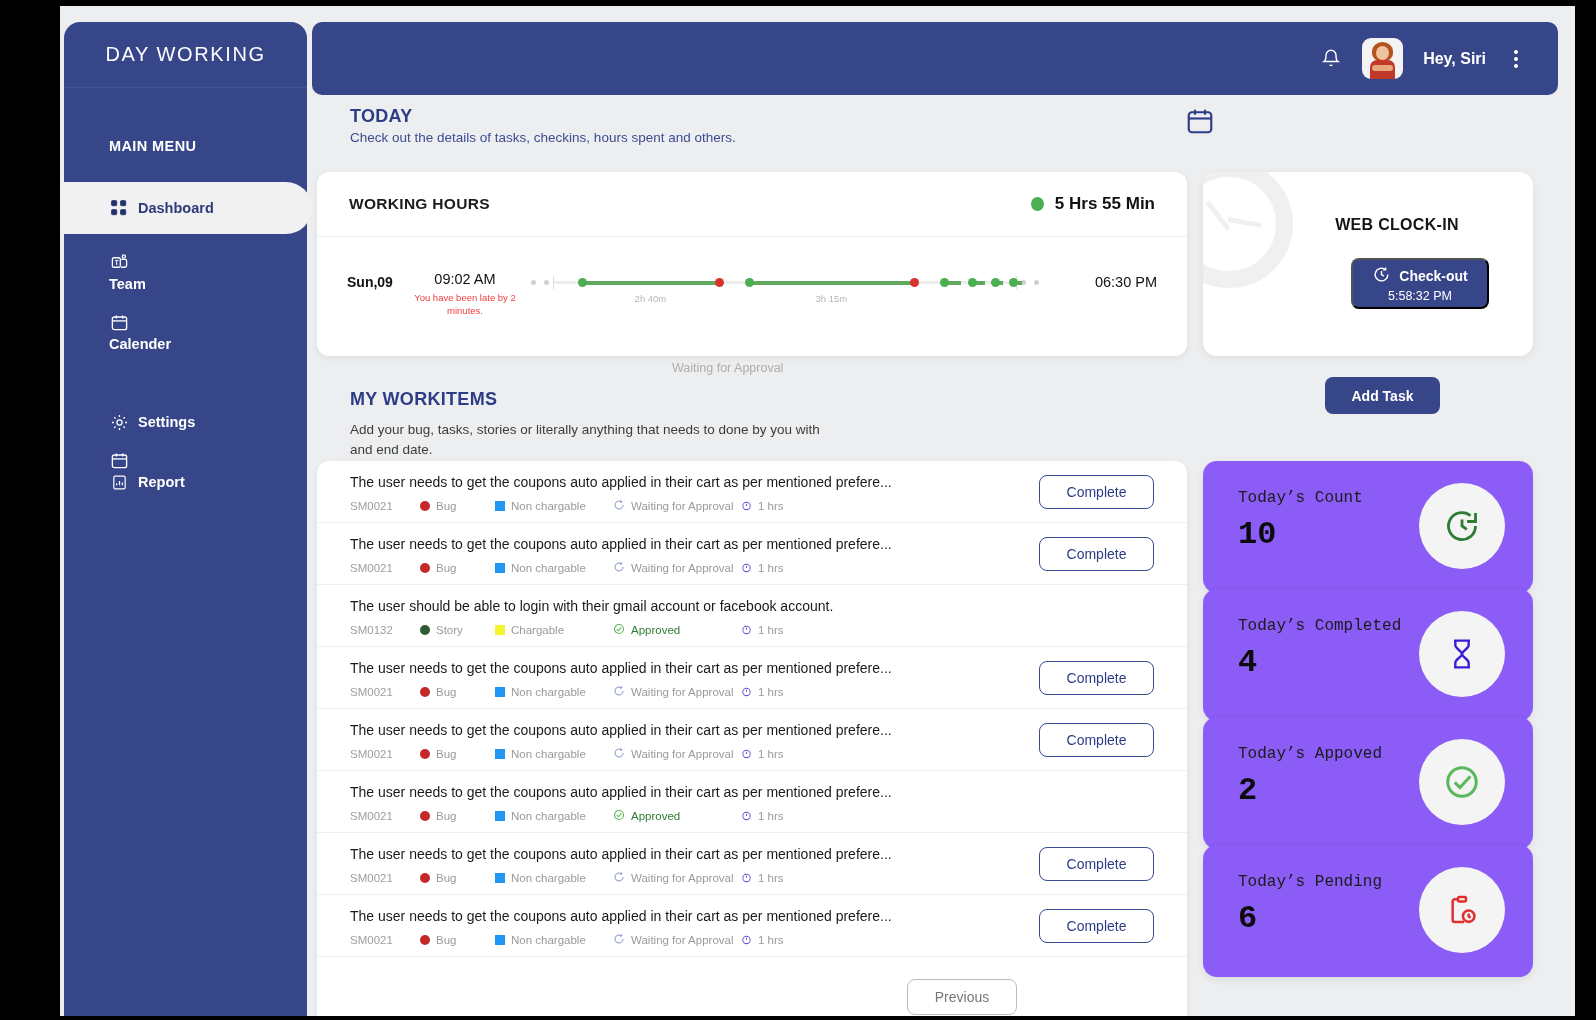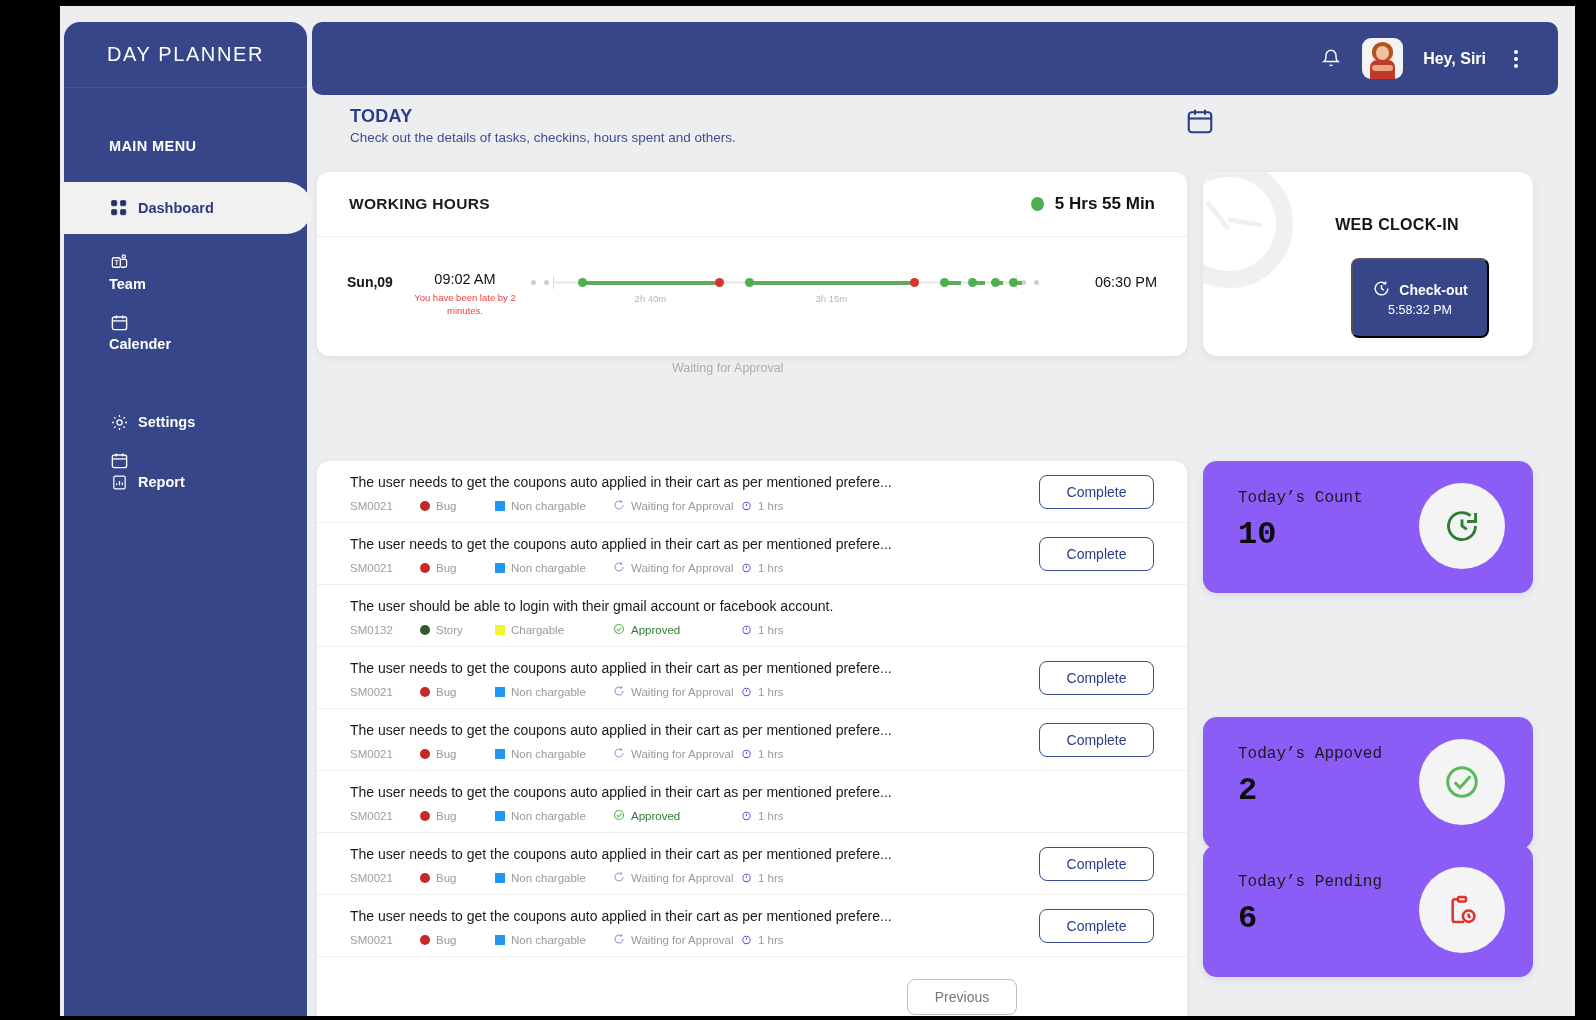--- a/index.html
+++ b/index.html
@@ -123,21 +123,21 @@
   }
   .clock-bg { position:absolute; left:-38px; top:-12px; width:128px; height:128px; border-radius:50%;
               border: 17px solid #f0f0f0; }
   .clock-bg:after { content:""; position:absolute; left:44px; top:18px; width:5px; height:34px; background:#f0f0f0;
                     transform-origin: 50% 100%; transform: rotate(-38deg); }
   .clock-bg:before { content:""; position:absolute; left:46px; top:40px; width:34px; height:5px; background:#f0f0f0;
                     transform-origin: 0 50%; transform: rotate(10deg); }
   .clock-title { position:absolute; left:0; right:0; top:44px; text-align:center; padding-left:58px;
                  font-size:16px; font-weight:bold; color:#151515; letter-spacing:.3px; }
   .checkout-btn {
-    position:absolute; left:148px; top:86px; width:138px; height:80px;
+    position:absolute; left:148px; top:86px; width:138px; height:51px;
     background:#374589; border-radius:8px; color:#fff; cursor:pointer;
     display:flex; flex-direction:column; align-items:center; justify-content:center; gap:2px;
   }
   .co-row { display:flex; align-items:center; gap:8px; font-size:14px; font-weight:bold; }
   .co-time { font-size:12.5px; font-weight:normal; }
 
   
   .wait-float { position:absolute; left:612px; top:355px; font-size:12.5px; color:#adadad; }
   .wi-head { position:absolute; left:290px; top:383px; width:1210px; }
   .wi-title { font-size:18px; font-weight:bold; color:#2d3c86; letter-spacing:.3px; }
@@ -197,21 +197,21 @@
   }
   .s1 { top: 455px; } .s2 { top: 583px; } .s3 { top: 711px; } .s4 { top: 839px; }
 </style>
 </head>
 <body>
 
 <div id="letterbox">
 <div id="viewport">
 
   <aside class="sidebar">
-    <div class="brand">DAY PLANNER</div>
+    <div class="brand">DAY WORKING</div>
     <div class="menu-title">MAIN MENU</div>
 
     <nav class="nav">
 
       <div class="nav-item active">
         <span class="ico">
           <svg width="18" height="18" viewBox="0 0 24 24" fill="#22306b">
             <rect x="2" y="2" width="7" height="7" rx="1.5"></rect>
                 <rect x="14" y="2" width="7" height="7" rx="1.5"></rect>
             <rect x="2" y="14" width="7" height="7" rx="1.5"></rect>
@@ -371,20 +371,25 @@
           </svg>
         </span>
         <span>Check-out</span>
       </span>
       <span class="co-time">5:58:32 PM</span>
     </button>
   </section>
 
   <div class="wait-float">Waiting for Approval</div>
 
+  <section class="wi-head">
+    <div class="wi-title">MY WORKITEMS</div>
+    <div class="wi-sub">Add your bug, tasks, stories or literally anything that needs to done by you with and end date.</div>
+    <button class="add-task">Add Task</button>
+  </section>
 
   <section class="wi-list">
     <div id="rows">
           <div class="wi-row">
             <div class="txt">The user needs to get the coupons auto applied in their cart as per mentioned prefere...</div>
             <div class="wi-meta">
               <span class="id">SM0021</span>
               <span class="m-chip type">
                 <i class="cir" style="background:#c62828"></i>
                 <span>Bug</span>
@@ -619,20 +624,31 @@
   </section>
 
 <div class="stat s1">
         <div class="lab">Today’s  Count</div>
         <div class="val">10</div>
         <div class="ic-bubble">
           <svg width="36" height="36" viewBox="0 0 24 24" fill="none" stroke="#2e7d32" stroke-width="1.9">
             <path d="M21 12a9 9 0 1 1-3.3-6.9"></path>
             <path d="M21 3.4V9h-5.6"></path>
             <path d="M12 7.6V12l3.2 2.2"></path>
+          </svg>
+        </div>
+      </div>
+      <div class="stat s2">
+        <div class="lab">Today’s Completed</div>
+        <div class="val">4</div>
+        <div class="ic-bubble">
+          <svg width="32" height="34" viewBox="0 0 24 24" fill="none" stroke="#3b1fd6" stroke-width="1.8">
+            <path d="M6 2h12M6 22h12"></path>
+            <path d="M7 2v3.5c0 2.6 5 4.3 5 6.5 0 2.2-5 3.9-5 6.5V22"></path>
+            <path d="M17 2v3.5c0 2.6-5 4.3-5 6.5 0 2.2 5 3.9 5 6.5V22"></path>
           </svg>
         </div>
       </div>
       <div class="stat s3">
         <div class="lab">Today’s Appoved</div>
         <div class="val">2</div>
         <div class="ic-bubble">
           <svg width="38" height="38" viewBox="0 0 24 24" fill="none" stroke="#5cb85c" stroke-width="1.9">
             <circle cx="12" cy="12" r="9"></circle>
             <path d="M7.4 12.2l3.3 3.3 6.6-7.2"></path>

